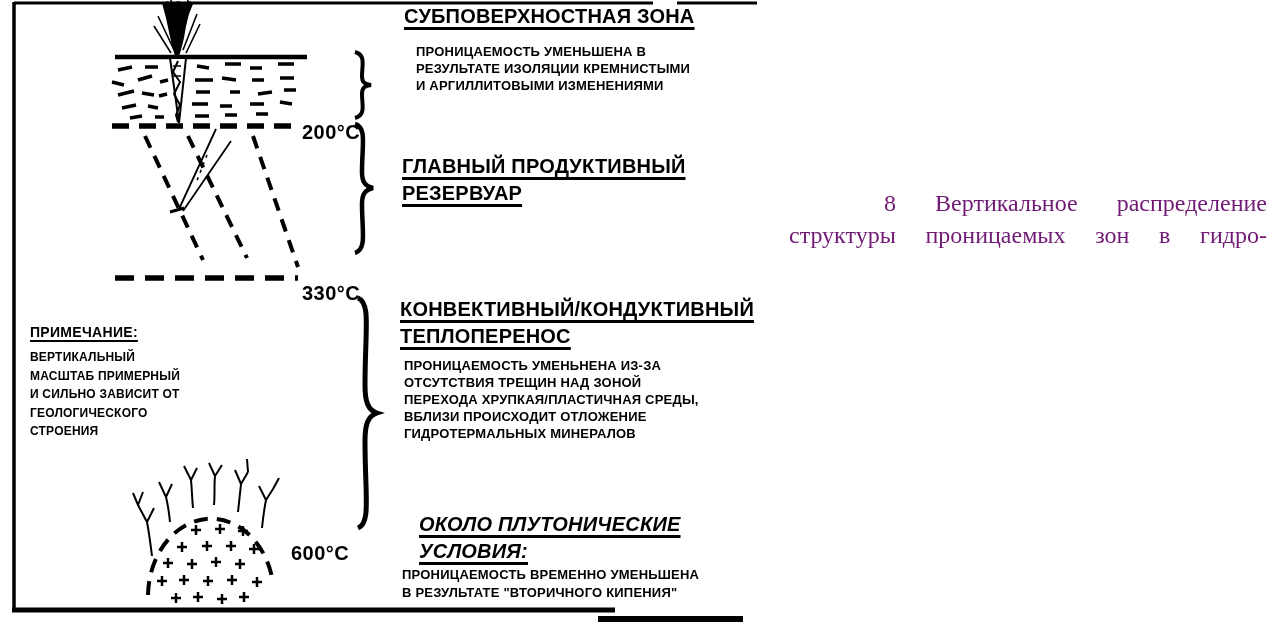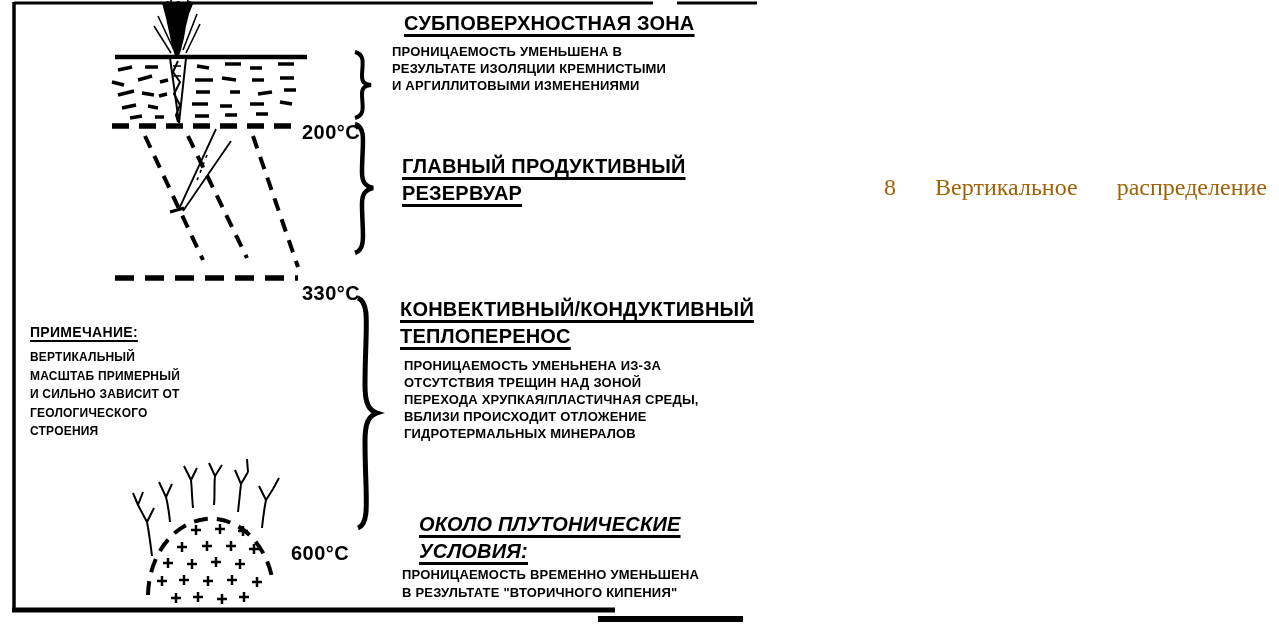--- a/index.html
+++ b/index.html
@@ -7,21 +7,21 @@
         font-family:"Liberation Sans",sans-serif;color:#000;}
   .abs{position:absolute;}
   svg{display:block;}
   .zone-head{font-weight:bold;font-size:20px;line-height:27px;letter-spacing:0.2px;
              text-decoration:underline;text-decoration-thickness:3px;text-underline-offset:4px;}
   .zone-body{font-weight:bold;font-size:13px;line-height:17px;white-space:pre-line;letter-spacing:0.2px;}
   .temp-label{font-weight:bold;font-size:20px;letter-spacing:0.5px;}
   .note-head{font-weight:bold;font-size:14px;letter-spacing:0.3px;
              text-decoration:underline;text-decoration-thickness:2px;text-underline-offset:3px;text-align:center;}
   .note-body{font-weight:bold;font-size:12px;line-height:18.5px;white-space:pre-line;letter-spacing:0.2px;}
-  .caption{font-family:"Liberation Serif",serif;font-size:24px;line-height:32px;color:#a16207;}
+  .caption{font-family:"Liberation Serif",serif;font-size:24px;line-height:32px;color:#701a75;margin-top:16px;}
   .caption .cline{text-align:justify;text-align-last:justify;}
   .caption .cline.first{padding-left:95px;}
   .caption .cline.last{text-align-last:left;}
 </style>
 </head>
 <body>
 
 <div id="root">
 
   <svg class="abs" style="left:0;top:0;" width="760" height="631" viewBox="0 0 760 631">
@@ -97,35 +97,36 @@
   <div class="abs temp-label" style="left:302px;top:282px;">330°C</div>
   <div class="abs temp-label" style="left:291px;top:542px;">600°C</div>
 
   <div class="abs note-head" style="left:30px;top:324px;">ПРИМЕЧАНИЕ:</div>
   <div class="abs note-body" style="left:30px;top:348px;width:175px;">ВЕРТИКАЛЬНЫЙ
 МАСШТАБ ПРИМЕРНЫЙ
 И СИЛЬНО ЗАВИСИТ ОТ
 ГЕОЛОГИЧЕСКОГО
 СТРОЕНИЯ</div>
 
-  <div class="abs zone-head" style="left:404px;top:10px;white-space:nowrap;">СУБПОВЕРХНОСТНАЯ ЗОНА</div>
-  <div class="abs zone-body" style="left:392px;top:43px;width:330px;">ПРОНИЦАЕМОСТЬ УМЕНЬШЕНА В
+  <div class="abs zone-head" style="left:404px;top:3px;white-space:nowrap;">СУБПОВЕРХНОСТНАЯ ЗОНА</div>
+  <div class="abs zone-body" style="left:416px;top:43px;width:330px;">ПРОНИЦАЕМОСТЬ УМЕНЬШЕНА В
 РЕЗУЛЬТАТЕ ИЗОЛЯЦИИ КРЕМНИСТЫМИ
 И АРГИЛЛИТОВЫМИ ИЗМЕНЕНИЯМИ</div>
 
   <div class="abs zone-head" style="left:402px;top:117px;width:310px;margin-top:36px;">ГЛАВНЫЙ ПРОДУКТИВНЫЙ РЕЗЕРВУАР</div>
 
   <div class="abs zone-head" style="left:400px;top:296px;width:390px;">КОНВЕКТИВНЫЙ/КОНДУКТИВНЫЙ ТЕПЛОПЕРЕНОС</div>
   <div class="abs zone-body" style="left:404px;top:357px;width:360px;">ПРОНИЦАЕМОСТЬ УМЕНЬНЕНА ИЗ-ЗА
 ОТСУТСТВИЯ ТРЕЩИН НАД ЗОНОЙ
 ПЕРЕХОДА ХРУПКАЯ/ПЛАСТИЧНАЯ СРЕДЫ,
 ВБЛИЗИ ПРОИСХОДИТ ОТЛОЖЕНИЕ
 ГИДРОТЕРМАЛЬНЫХ МИНЕРАЛОВ</div>
 
   <div class="abs zone-head" style="left:419px;top:511px;width:290px;font-style:italic;">ОКОЛО ПЛУТОНИЧЕСКИЕ УСЛОВИЯ:</div>
   <div class="abs zone-body" style="left:402px;top:566px;width:360px;line-height:18px;">ПРОНИЦАЕМОСТЬ ВРЕМЕННО УМЕНЬШЕНА
 В РЕЗУЛЬТАТЕ "ВТОРИЧНОГО КИПЕНИЯ"</div>
 
   <div class="abs caption" style="left:789px;top:171px;width:478px;">
     <div class="cline first">8  Вертикальное  распределение</div>
+    <div class="cline">структуры проницаемых зон в гидро-</div>
   </div>
 
 </div>
 
 </body></html>

